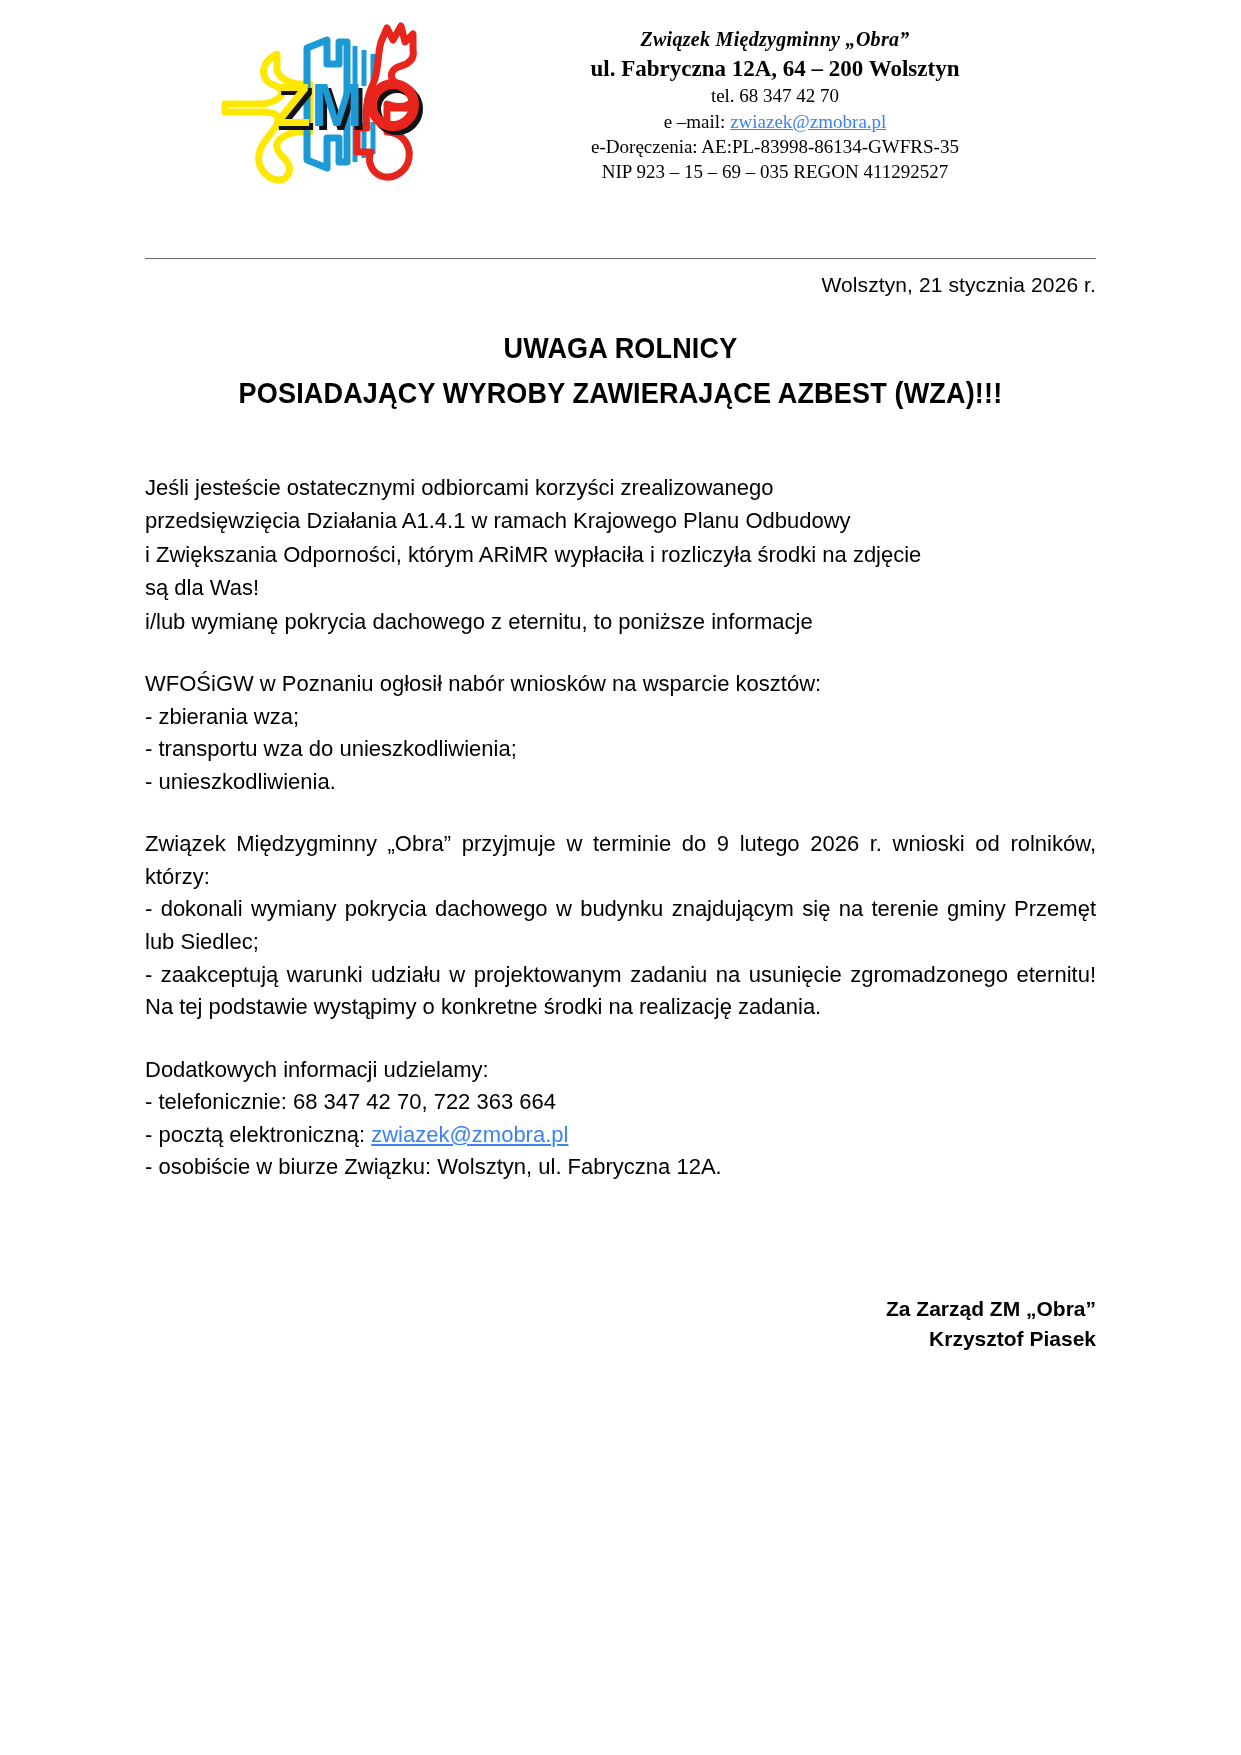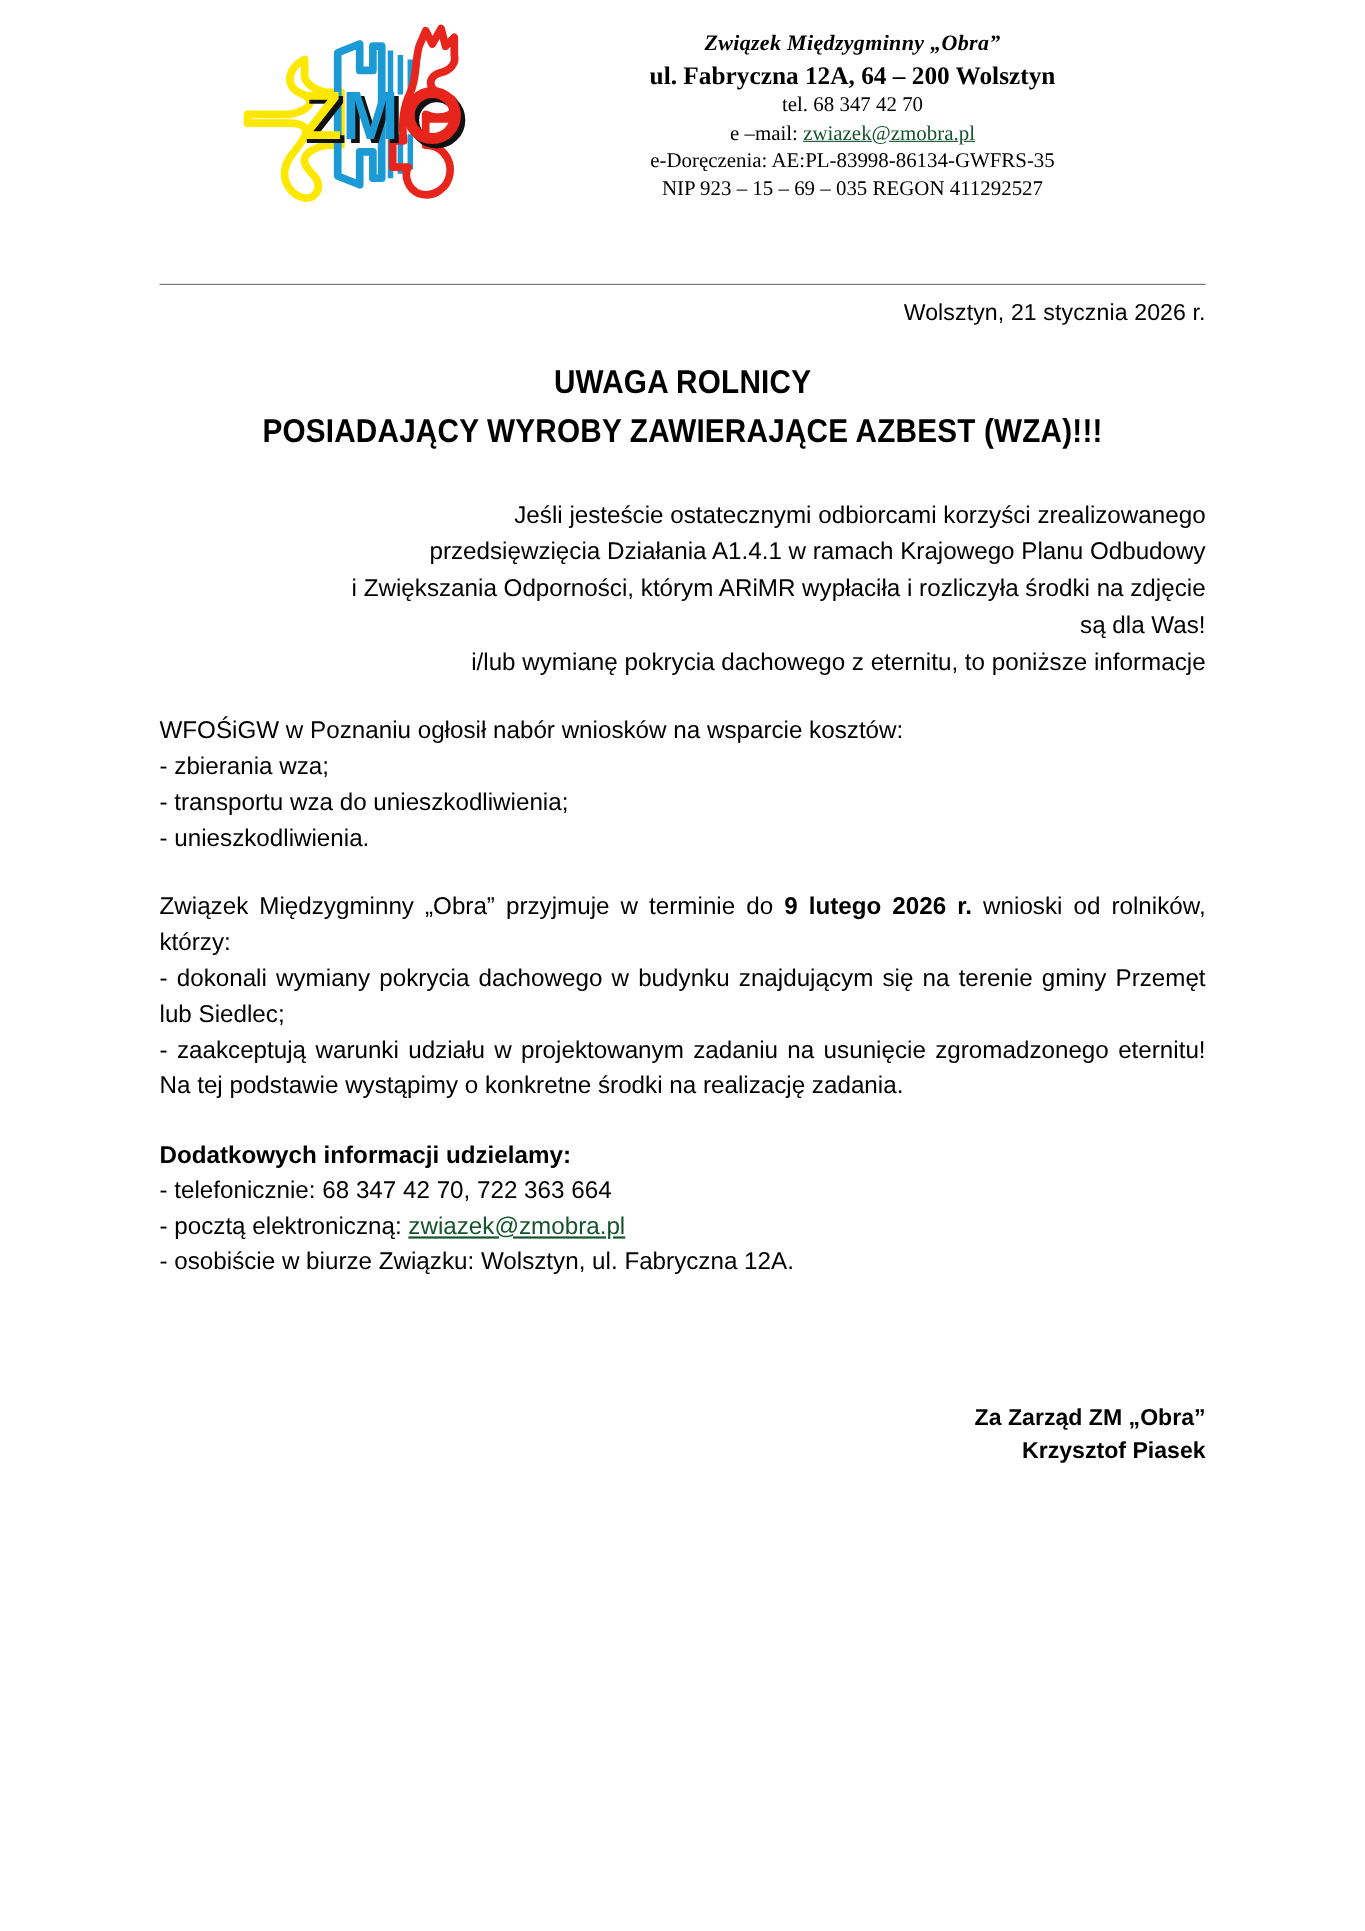--- a/index.html
+++ b/index.html
@@ -60,21 +60,21 @@
     font-size: 23px;
     font-weight: bold;
     line-height: 1.3;
     margin-top: 2px;
   }
   .org-line {
     font-size: 19px;
     line-height: 1.32;
   }
   .org-line a, .maillink {
-    color: #14532d;
+    color: #3b82f6;
     text-decoration: underline;
   }
 
   .rule {
     border: 0;
     border-top: 1px solid #6a6a6a;
     margin: 6px 0 0 0;
     width: 100%;
   }
 
@@ -100,37 +100,37 @@
     transform-origin: center;
     line-height: 1.5;
     white-space: nowrap;
   }
   .title-2 { font-size: 30px; }
   .narrow {
     font-family: "Liberation Sans Narrow", "Liberation Sans", sans-serif;
   }
 
   .intro {
-    margin-top: 36px;
-    text-align: right;
+    margin-top: 56px;
+    text-align: left;
     font-size: 22px;
     line-height: 1.52;
   }
 
   .block {
     margin-top: 30px;
     font-size: 22px;
     line-height: 1.48;
   }
   .block p { margin: 0; }
 
   .just { text-align: justify; }
   .just-all { text-align: justify; text-align-last: justify; }
 
-  .bold { font-weight: bold; }
+  .bold { font-weight: normal; }
 
   .sig {
     margin-top: 110px;
     padding-left: 600px;
     font-size: 21px;
     font-weight: bold;
     line-height: 1.45;
     text-align: right;
   }
 </style>

